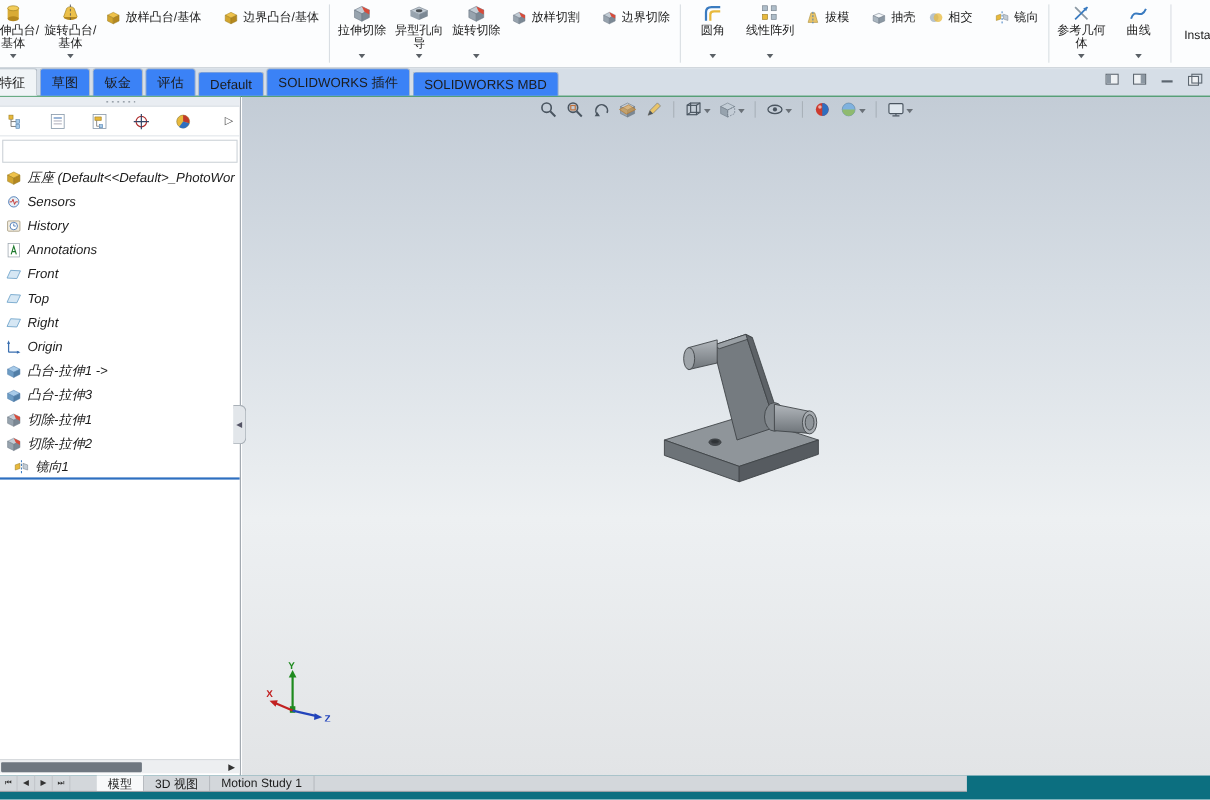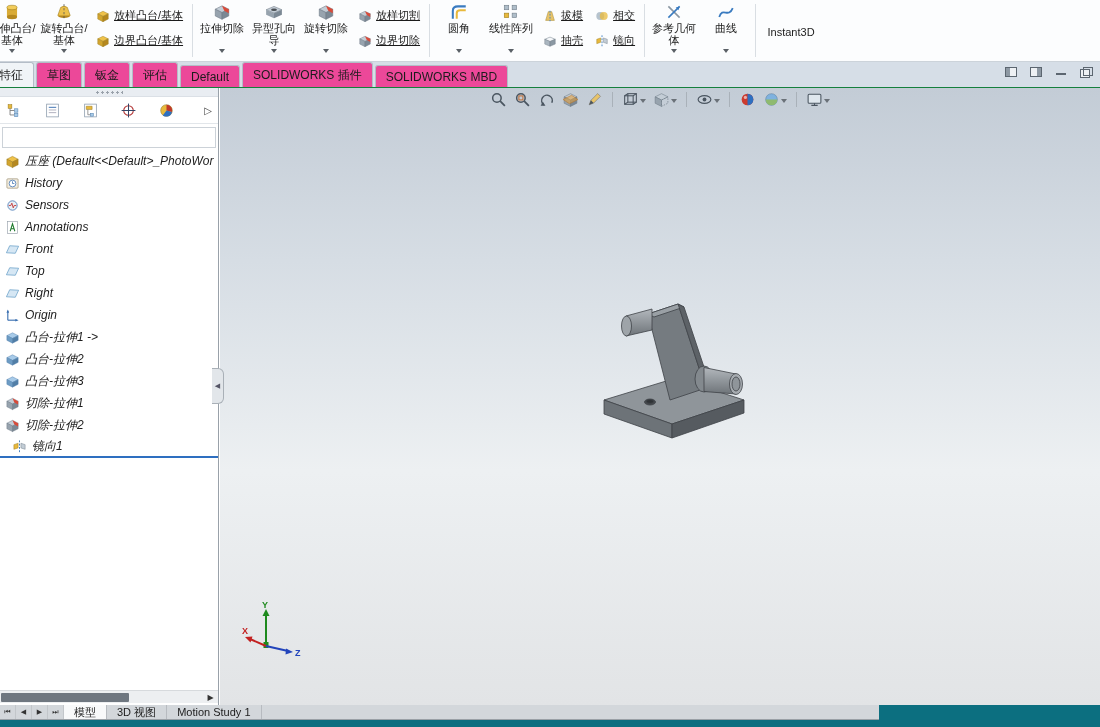--- a/index.html
+++ b/index.html
@@ -21,36 +21,36 @@
     align-items:center; padding-top:2px; cursor:default;
   }
   .rbig.first { margin-left:-14px; }
   .ricon { height:20px; display:flex; align-items:center; justify-content:center; }
   .ricon svg { width:18px; height:18px; }
   .rlabel {
     width:50px; height:25px; overflow:hidden; font-size:11px; line-height:12px;
     text-align:center; word-break:break-all;
   }
   .darr { width:0; height:0; border:3px solid transparent; border-top:4px solid #5a6066; margin-top:2px; }
-  .rstack { display:flex; flex-direction:column; padding-top:7px; gap:8px; flex:none;text-decoration:underline; }
+  .rstack { display:flex; flex-direction:row; padding-top:7px; gap:8px; flex:none; }
   .rsmall { display:flex; align-items:center; gap:4px; font-size:11px; height:17px; padding:0 6px; white-space:nowrap; }
   .rsmall svg { width:14px; height:14px; flex:none; }
   .rsep { width:1px; background:#d9dee3; margin:4px 3px; flex:none; }
   .instant3d { justify-content:flex-start; width:64px; padding-top:26px; }
   .instant3d .rlabel { width:62px; height:14px; word-break:normal; }
 
   
   .cmdtabs {
     position:absolute; top:62px; left:0; width:1100px; height:26px;
     background:#d6dee7; border-bottom:1px solid #15803d;
     display:flex; align-items:flex-end;
   }
   .ctab {
     font-size:12px; padding:4px 10px 3px; margin-right:2px; white-space:nowrap;
-    background:#ec4899; border:1px solid #b4bdc7; border-bottom:none;
+    background:#3b82f6; border:1px solid #b4bdc7; border-bottom:none;
     border-radius:3px 3px 0 0; cursor:default;
   }
   .ctab.first { margin-left:-12px; }
   .ctab.active { background:#f0f4f7; }
   .winctl { position:absolute; top:67px; right:8px; display:flex; gap:13px; align-items:center; }
   .wicon { width:12px; height:10px; border:1px solid #5c6670; position:relative; background:#eef1f4; }
   .wicon.half::after { content:""; position:absolute; top:0; bottom:0; left:0; width:4px; background:#8d98a3; }
   .wicon.halfr::after { content:""; position:absolute; top:0; bottom:0; right:0; width:4px; background:#8d98a3; }
   .wicon.min { border:none; background:none; }
   .wicon.min::after { content:""; position:absolute; left:1px; right:1px; bottom:2px; height:2px; background:#5c6670; }
@@ -105,21 +105,21 @@
   
   .bottombar { position:absolute; left:0; bottom:0; width:1100px; height:22px; background:#0c6f80; }
   .modeltabs {
     position:absolute; left:0; top:0; width:879px; height:15px;
     background:#d3d7db; border-bottom:1px solid #9aa0a6;
     display:flex; align-items:stretch; font-size:11px;
   }
   .navbtn { width:16px; flex:none; display:flex; align-items:center; justify-content:center;
             font-size:7px; color:#333; border-right:1px solid #c2c6ca; }
   .mtab { padding:0 10px; display:flex; align-items:center; border-right:1px solid #b7bbc0; white-space:nowrap; }
-  .mtab.active { background:#f8f9fa; }
+  .mtab.active { background:#f8f9fa;margin-left:24px; }
   .mfill { flex:1; }
 </style>
 </head>
 <body>
 
 <svg width="0" height="0" style="position:absolute" aria-hidden="true">
   <defs>
     <linearGradient id="gpin" x1="0" y1="0" x2="0" y2="1">
       <stop offset="0" stop-color="#b2b7bc"></stop>
         <stop offset="1" stop-color="#6e7479"></stop>
@@ -499,32 +499,32 @@
   <div class="filterrow"></div>
   <div class="tree">
     <div class="trow">
       <svg>
           <use href="#sg"></use>
         </svg>
       <span>压座 (Default&lt;&lt;Default&gt;_PhotoWor</span>
     </div>
     <div class="trow">
       <svg>
+          <use href="#ssen"></use>
+        </svg>
+      <span>Sensors</span>
+    </div>
+    <div class="trow">
+      <svg>
           <use href="#shis"></use>
         </svg>
       <span>History</span>
     </div>
     <div class="trow">
       <svg>
-          <use href="#ssen"></use>
-        </svg>
-      <span>Sensors</span>
-    </div>
-    <div class="trow">
-      <svg>
           <use href="#sann"></use>
         </svg>
       <span>Annotations</span>
     </div>
     <div class="trow">
       <svg>
           <use href="#spla"></use>
         </svg>
       <span>Front</span>
     </div>
@@ -544,26 +544,20 @@
       <svg>
           <use href="#sori"></use>
         </svg>
       <span>Origin</span>
     </div>
     <div class="trow">
       <svg>
           <use href="#sbe"></use>
         </svg>
       <span>凸台-拉伸1 -&gt;</span>
-    </div>
-    <div class="trow">
-      <svg>
-          <use href="#sbe"></use>
-        </svg>
-      <span>凸台-拉伸2</span>
     </div>
     <div class="trow">
       <svg>
           <use href="#sbe"></use>
         </svg>
       <span>凸台-拉伸3</span>
     </div>
     <div class="trow">
       <svg>
           <use href="#scut"></use>

